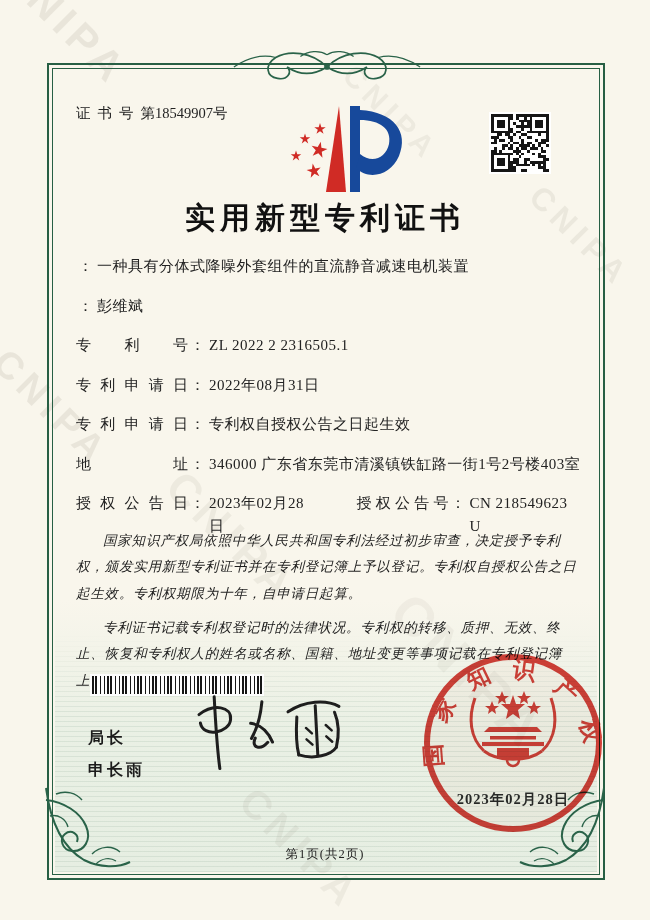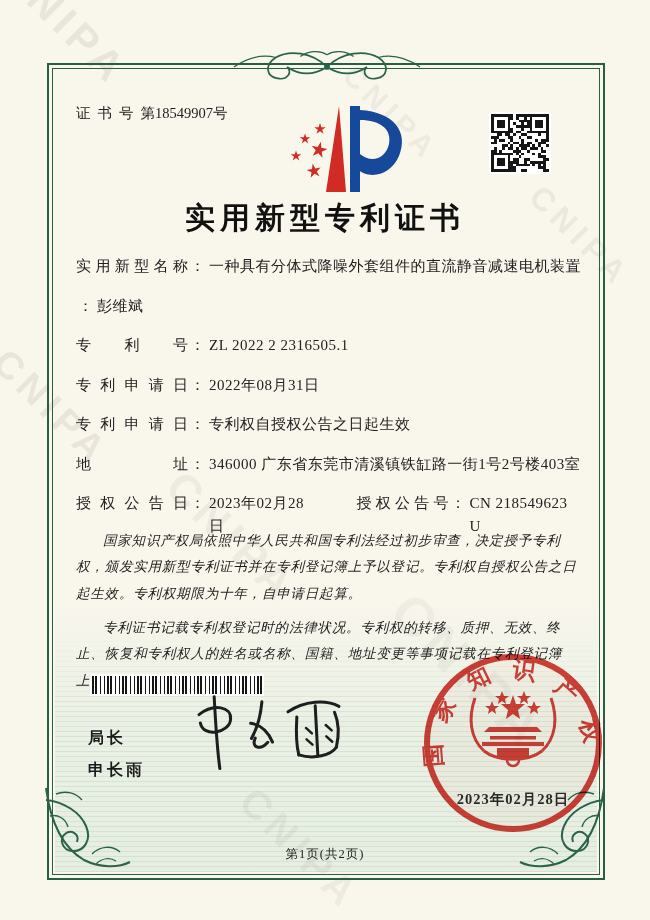--- a/index.html
+++ b/index.html
@@ -399,21 +399,20 @@
       <div style="grid-area: 21 / 12;"></div>
       <div style="grid-area: 21 / 13;"></div>
       <div style="grid-area: 21 / 20;"></div>
       <div style="grid-area: 21 / 21;"></div>
     </div>
 
   <div class="title">实用新型专利证书</div>
 
   <div class="fields">
     <div class="frow">
-      <span class="flabel">实用新型名称</span>
         <span class="fcolon">：</span>
         <span class="fvalue">一种具有分体式降噪外套组件的直流静音减速电机装置</span>
     </div>
     <div class="frow">
         <span class="fcolon">：</span>
         <span class="fvalue">彭维斌</span>
     </div>
     <div class="frow">
       <span class="flabel">专利号</span>
         <span class="fcolon">：</span>

